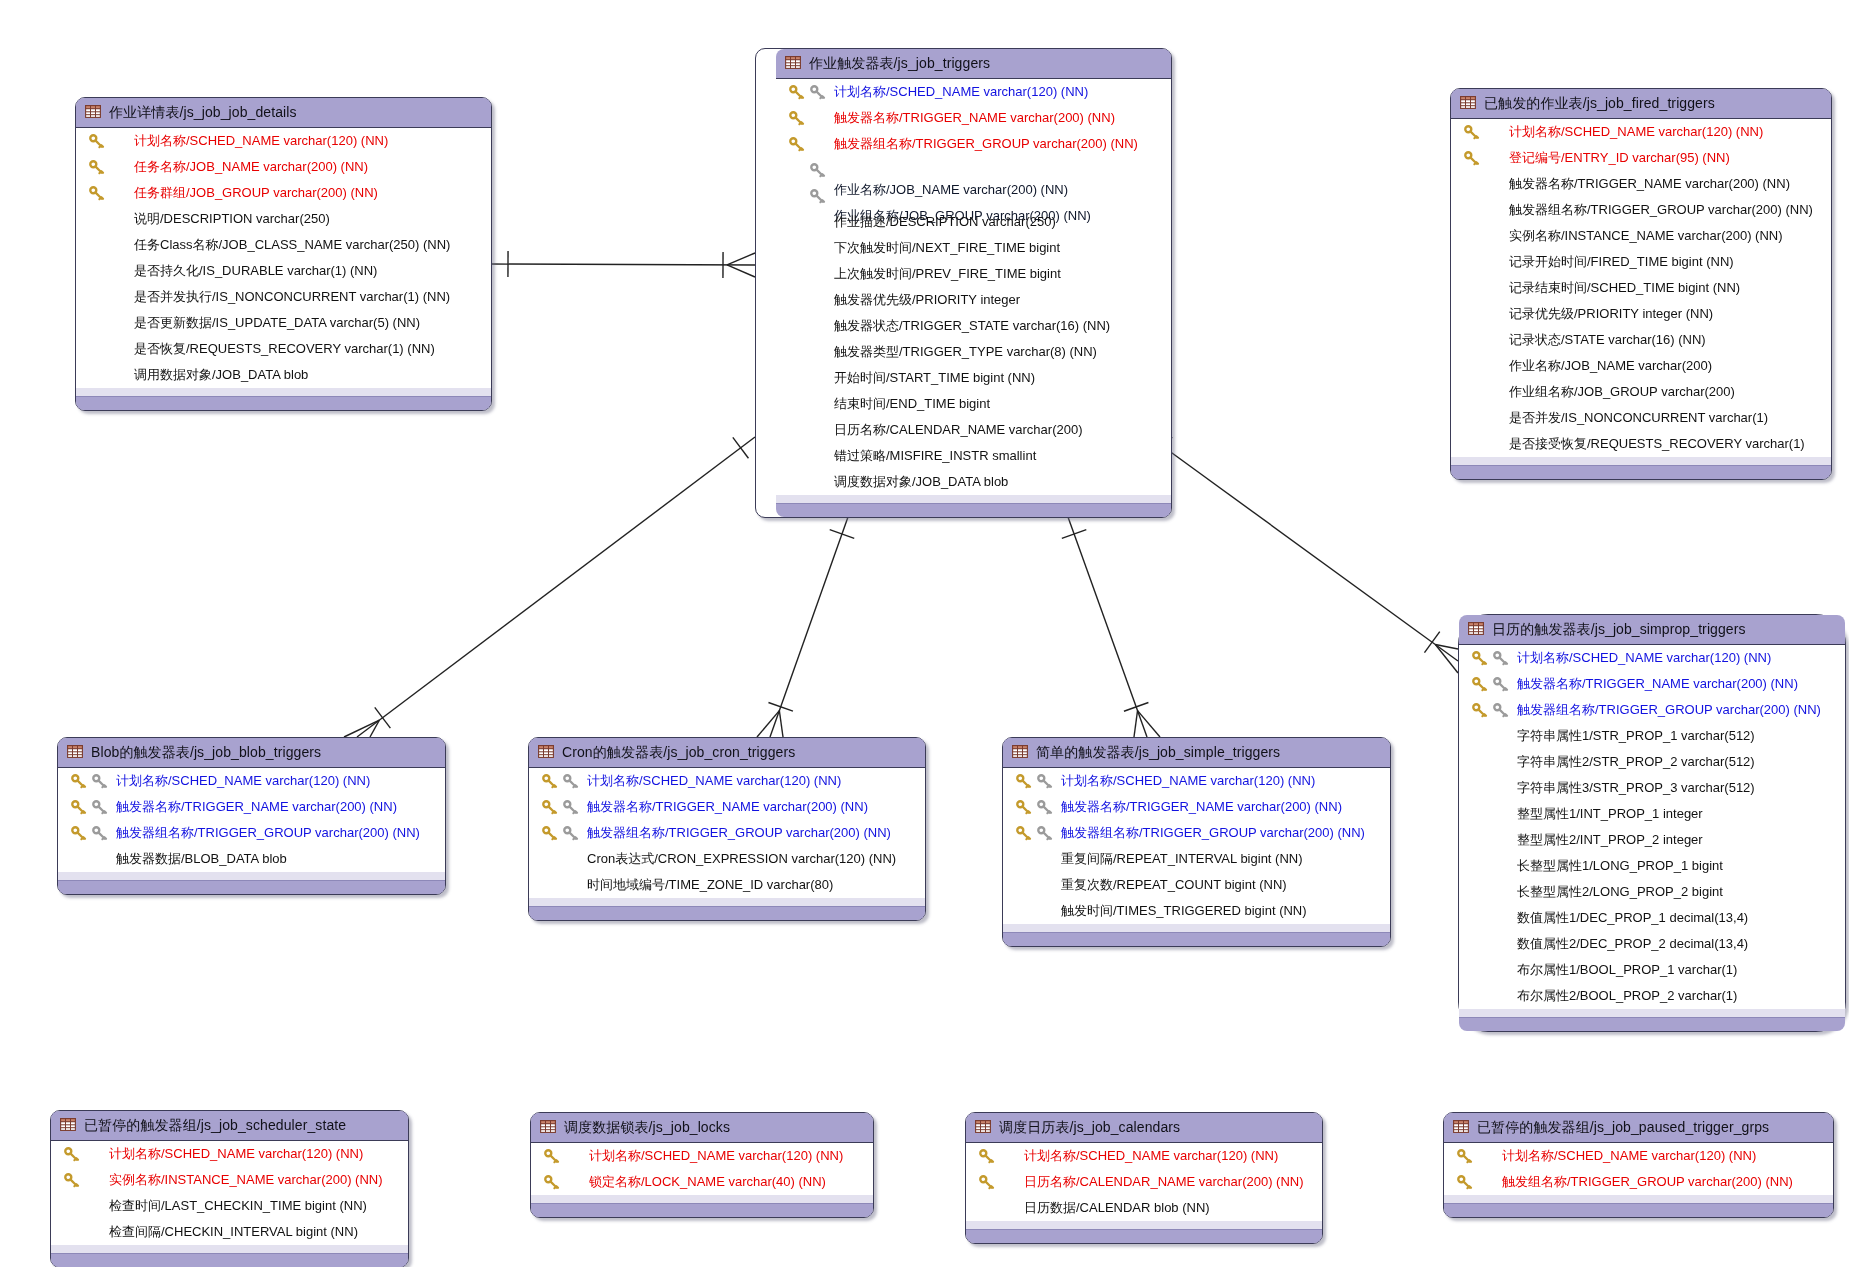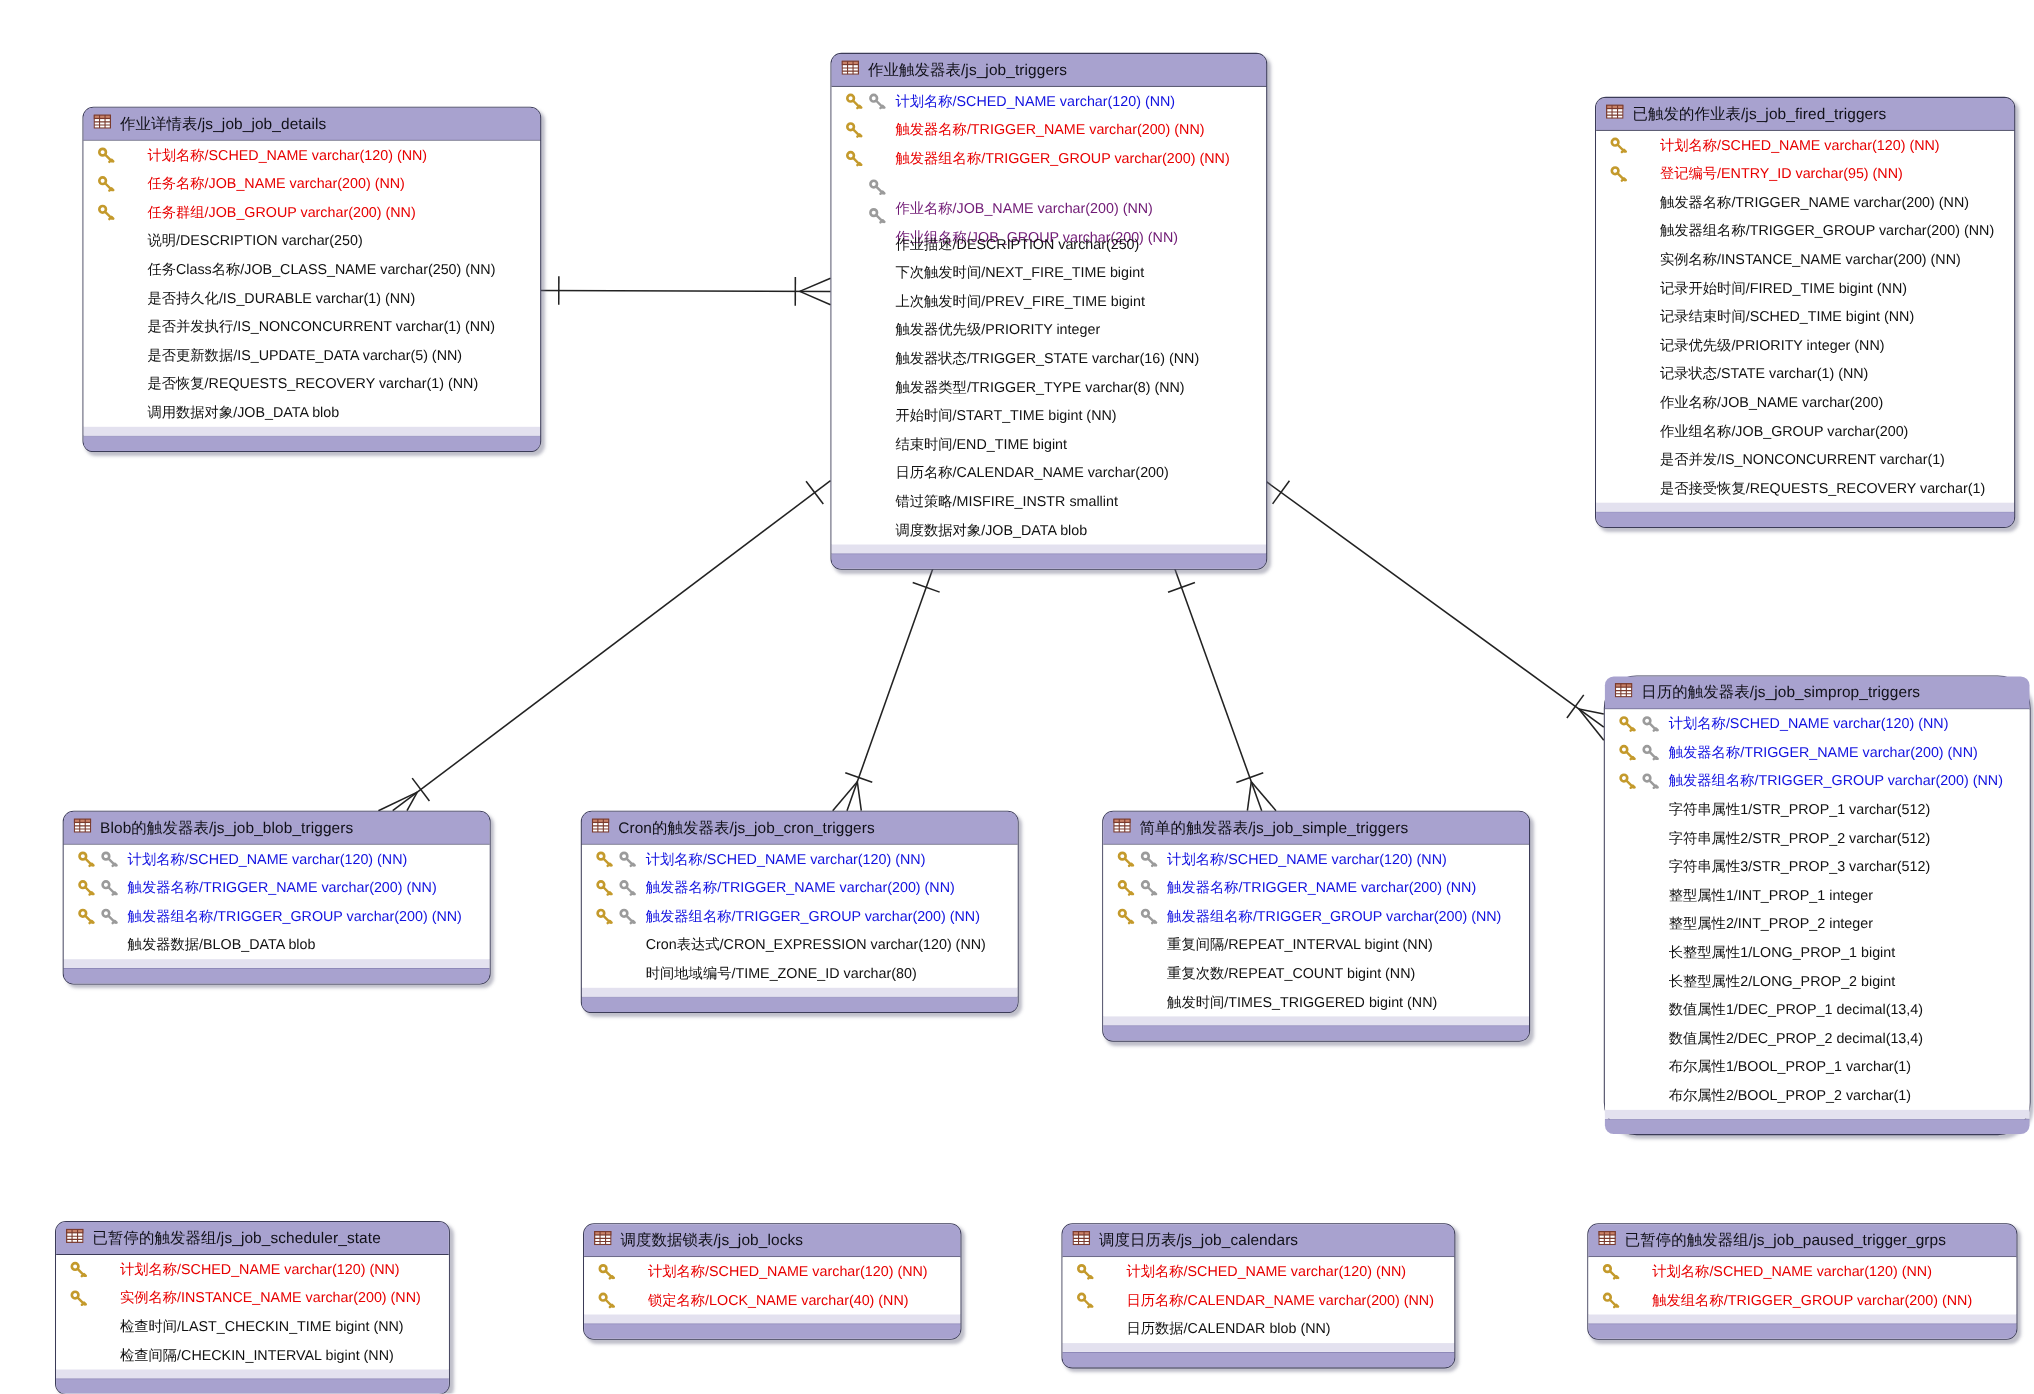--- a/index.html
+++ b/index.html
@@ -18,21 +18,21 @@
     border-radius:8px 8px 0 0;display:flex;align-items:center;gap:8px;
     padding:0 9px;box-sizing:border-box;
   }
   .ttitle{font-size:14px;color:#101018;white-space:nowrap;letter-spacing:.1px;}
   .tbody{background:#ffffff;}
   .trow{display:flex;align-items:center;height:26px;padding-left:10px;box-sizing:border-box;}
   .slot{width:21px;flex:0 0 21px;display:flex;align-items:center;justify-content:center;}
   .ctext{padding-left:6px;font-size:13px;white-space:nowrap;color:#111111;}
   .c-pk .ctext{color:#e80000;}
   .c-pkfk .ctext{color:#1212e0;}
-  .c-fk .ctext{color:#701a75;margin-top:39px;}
+  .c-fk .ctext{color:#0f172a;margin-top:39px;}
   .tstrip{height:8px;background:#e3e1ef;}
   .tfoot{height:13px;background:#a8a2cf;border-top:1px solid #8d88b8;border-radius:0 0 8px 8px;}
 </style>
 </head>
 <body>
 
 <div id="canvas">
   <svg id="rel-layer" width="1849" height="1267" viewBox="0 0 1849 1267">
       <g stroke="#222222" stroke-width="1.4" fill="none">
         <line x1="490" y1="264" x2="755" y2="265"></line>
@@ -145,21 +145,21 @@
         </div>
         <div class="trow c-plain">
           <span class="slot"></span>
           <span class="slot"></span>
           <span class="ctext">调用数据对象/JOB_DATA blob</span>
         </div>
       </div>
     <div class="tstrip"></div>
     <div class="tfoot"></div>
   </div>
-    <div class="tbl" style="left: 755px; top: 48px; width: 395px;">
+    <div class="tbl" style="left: 755px; top: 48px; width: 395px; padding-left: 20px;">
     <div class="thead">
       <span class="hicon"><svg width="16" height="13" viewBox="0 0 16 13">
             <rect x="0.6" y="0.6" width="14.8" height="11.8" fill="#ffffff" stroke="#7a3b2e" stroke-width="1.1"></rect>
             <rect x="0.6" y="0.6" width="14.8" height="3.1" fill="#c9836a" stroke="#7a3b2e" stroke-width="1.1"></rect>
             <line x1="5.5" y1="0.6" x2="5.5" y2="12.4" stroke="#7a3b2e" stroke-width="1"></line>
             <line x1="10.5" y1="0.6" x2="10.5" y2="12.4" stroke="#7a3b2e" stroke-width="1"></line>
             <line x1="0.6" y1="6.8" x2="15.4" y2="6.8" stroke="#7a3b2e" stroke-width="1"></line>
             <line x1="0.6" y1="9.7" x2="15.4" y2="9.7" stroke="#7a3b2e" stroke-width="1"></line>
           </svg></span>
       <span class="ttitle">作业触发器表/js_job_triggers</span>
@@ -338,21 +338,21 @@
           <span class="ctext">记录结束时间/SCHED_TIME bigint (NN)</span>
         </div>
         <div class="trow c-plain">
           <span class="slot"></span>
           <span class="slot"></span>
           <span class="ctext">记录优先级/PRIORITY integer (NN)</span>
         </div>
         <div class="trow c-plain">
           <span class="slot"></span>
           <span class="slot"></span>
-          <span class="ctext">记录状态/STATE varchar(1) (NN)</span>
+          <span class="ctext">记录状态/STATE varchar(16) (NN)</span>
         </div>
         <div class="trow c-plain">
           <span class="slot"></span>
           <span class="slot"></span>
           <span class="ctext">作业名称/JOB_NAME varchar(200)</span>
         </div>
         <div class="trow c-plain">
           <span class="slot"></span>
           <span class="slot"></span>
           <span class="ctext">作业组名称/JOB_GROUP varchar(200)</span>

